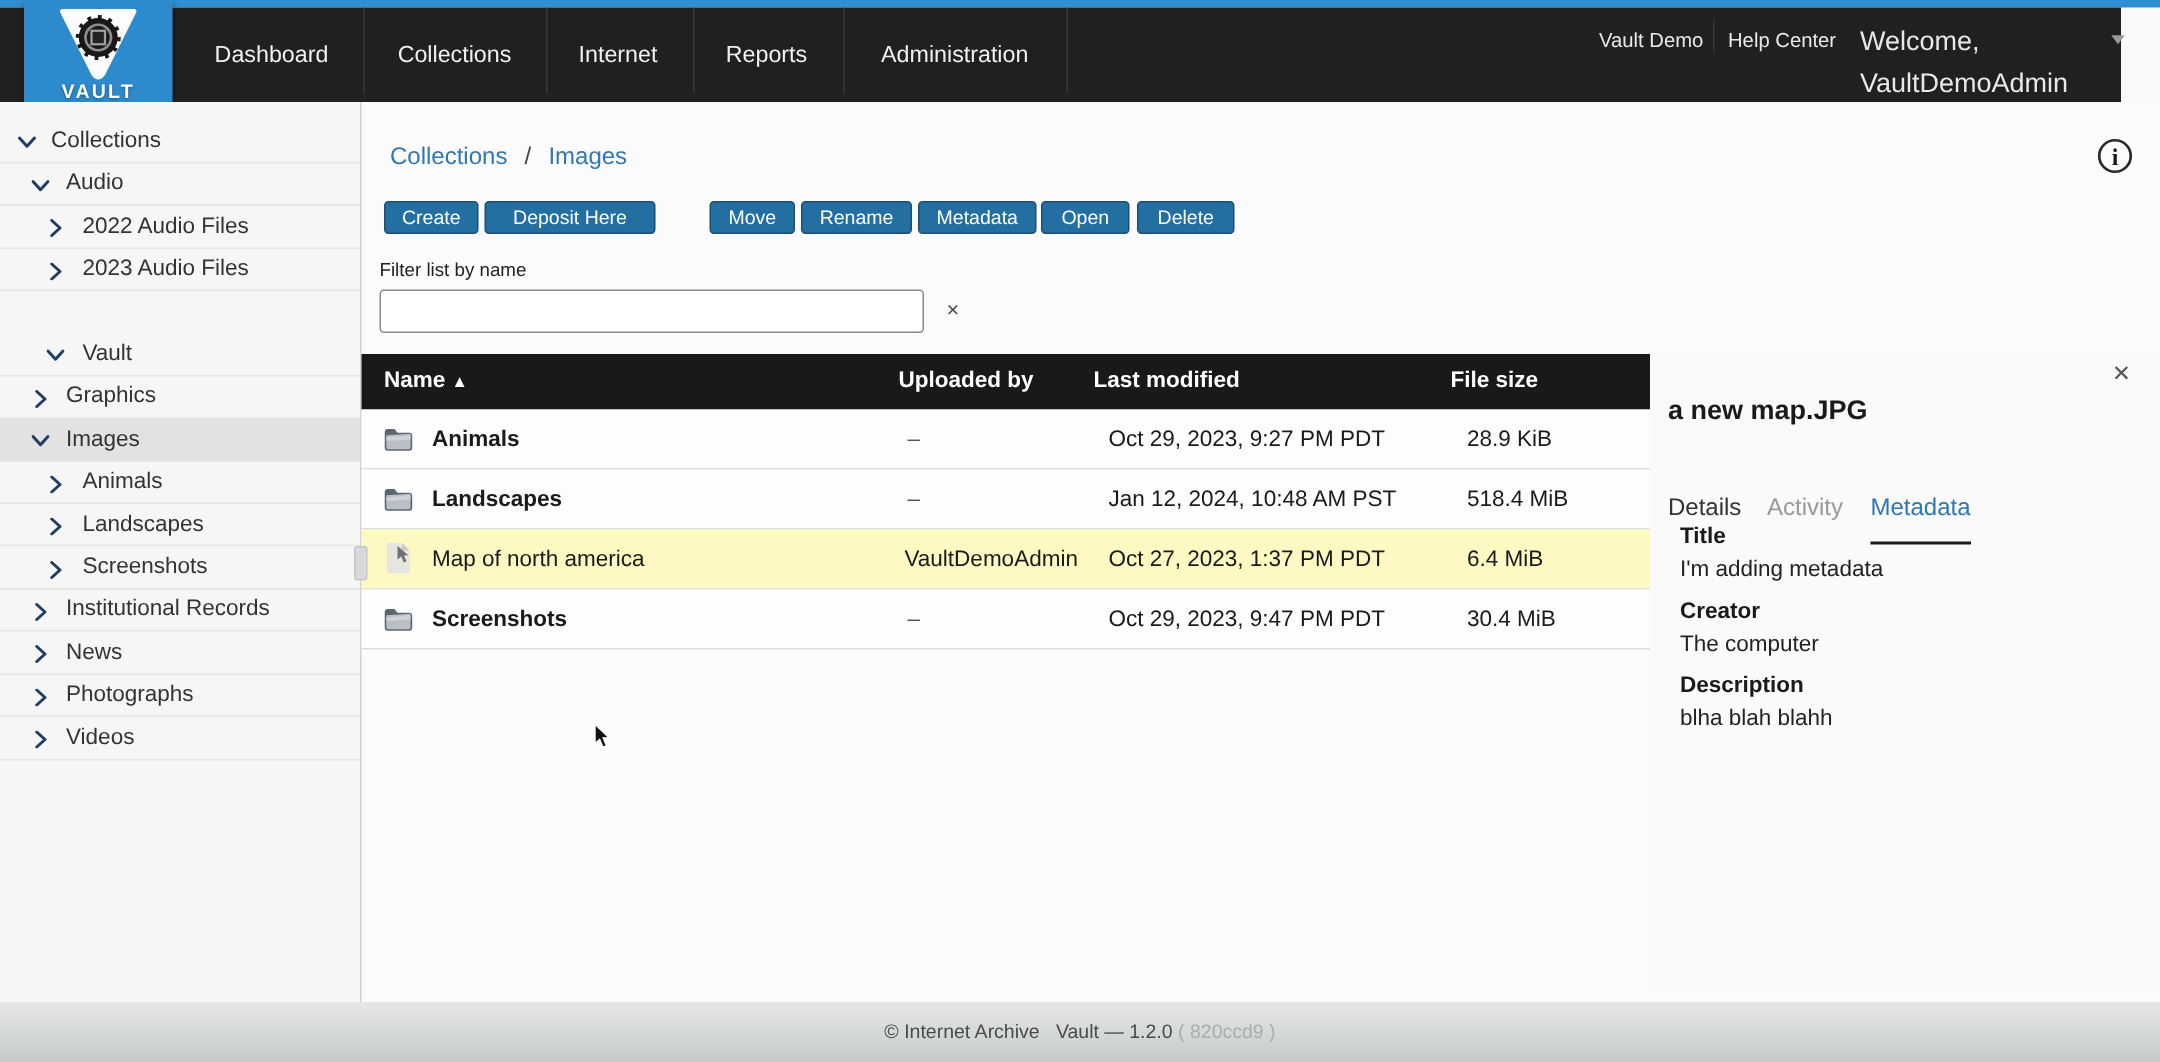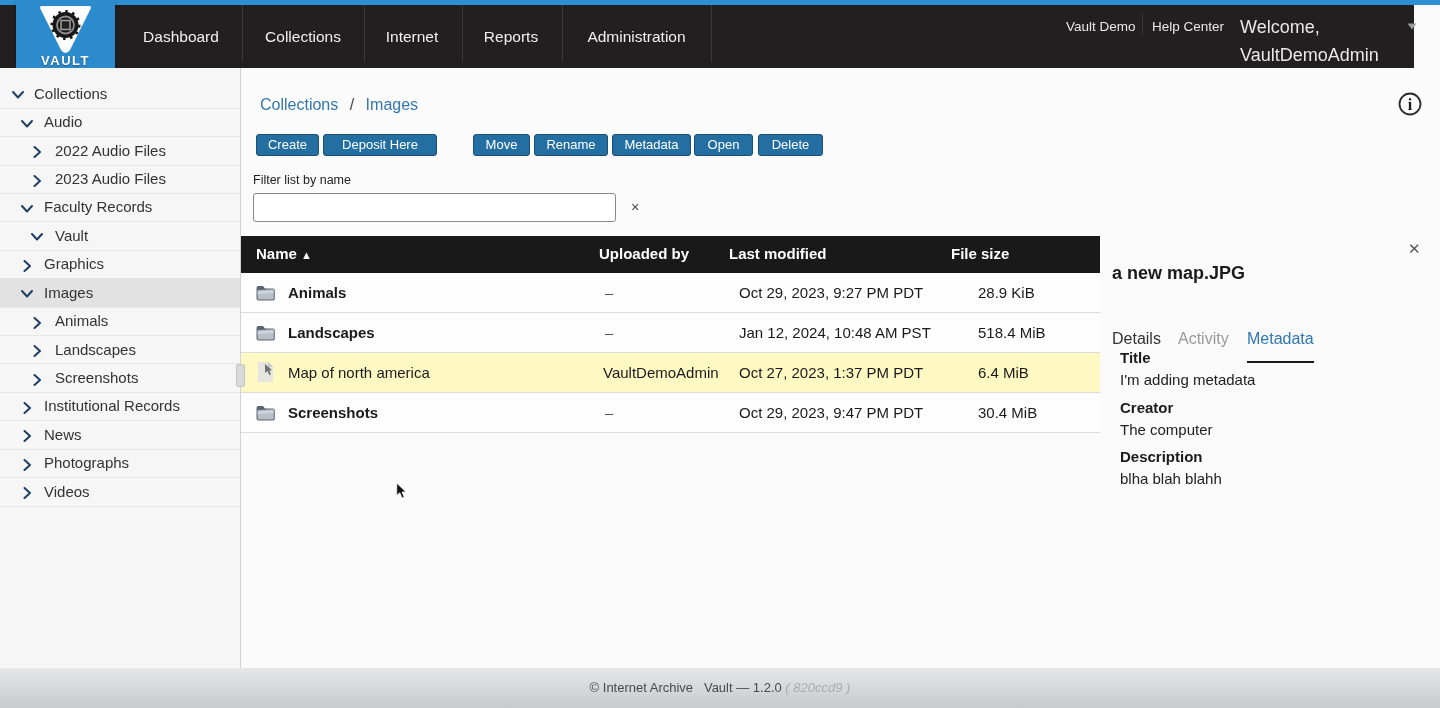--- a/index.html
+++ b/index.html
@@ -46,21 +46,21 @@
 
 .panel { position:absolute; left:1100px; top:236px; width:340px; height:430px; background:#fafafa; }
 .pclose { position:absolute; left:308px; top:4px; color:#555; font-size:15px; }
 .ptitle { position:absolute; left:12px; top:27px; font-size:18px; font-weight:bold; color:#1a1a1a; }
 .ptab { position:absolute; top:64px; font-size:16px;margin-top:30px; }
 .plabel { position:absolute; left:20px; font-size:15px; font-weight:bold; color:#1a1a1a; }
 .pval { position:absolute; left:20px; font-size:15px; color:#222; }
 
 
 .footer { position:absolute; left:0; top:668px; width:1440px; height:40px; background:linear-gradient(#e6e8e8,#c6caca); text-align:center; font-size:13px; color:#4a4a4a; line-height:40px; }
-.footer .hash { color:#a8adad;font-style:italic; }
+.footer .hash { color:#a8adad; }
 </style>
 </head>
 <body>
 <div class="page">
   <div class="topblue"></div>
   <div class="navbar">
     <div class="navsep" style="left:242px"></div>
     <div class="navsep" style="left:364px"></div>
     <div class="navsep" style="left:462px"></div>
     <div class="navsep" style="left:562px"></div>
@@ -107,26 +107,20 @@
           <path d="M3.5 1 L9 6 L3.5 11" fill="none" stroke="#1f3e63" stroke-width="2" stroke-linecap="round" stroke-linejoin="round"></path>
         </svg>
     <span class="txt" style="left:55px">2022 Audio Files</span>
       </div>
       <div class="trow" style="top:97.56px">
     <svg style="left:31px" width="12" height="12">
           <path d="M3.5 1 L9 6 L3.5 11" fill="none" stroke="#1f3e63" stroke-width="2" stroke-linecap="round" stroke-linejoin="round"></path>
         </svg>
     <span class="txt" style="left:55px">2023 Audio Files</span>
       </div>
-      <div class="trow" style="top:125.98px">
-    <svg style="left:21px" width="12" height="12">
-          <path d="M1 3 L6 8.5 L11 3" fill="none" stroke="#1f3e63" stroke-width="2" stroke-linecap="round" stroke-linejoin="round"></path>
-        </svg>
-    <span class="txt" style="left:44px">Faculty Records</span>
-      </div>
       <div class="trow" style="top:154.40000000000003px">
     <svg style="left:31px" width="12" height="12">
           <path d="M1 3 L6 8.5 L11 3" fill="none" stroke="#1f3e63" stroke-width="2" stroke-linecap="round" stroke-linejoin="round"></path>
         </svg>
     <span class="txt" style="left:55px">Vault</span>
       </div>
       <div class="trow" style="top:182.82000000000002px">
     <svg style="left:21px" width="12" height="12">
           <path d="M3.5 1 L9 6 L3.5 11" fill="none" stroke="#1f3e63" stroke-width="2" stroke-linecap="round" stroke-linejoin="round"></path>
         </svg>
@@ -193,21 +187,21 @@
     <div class="btn" style="left:516px;width:65px">Delete</div>
     <div class="flabel">Filter list by name</div>
     <div class="finput"></div>
     <div class="fx">×</div>
 
     <div class="table">
       <div class="thead">
         <div style="left:15px">Name <span style="font-size:11px">▲</span></div>
         <div style="left:358px">Uploaded by</div>
         <div style="left:488px">Last modified</div>
-        <div style="left:710px">File size</div>
+        <div style="left:726px">File size</div>
       </div>
       <div class="row" style="top:37px">
         <svg style="position:absolute;left:14px;top:11px" width="21" height="18" viewBox="0 0 21 18">
             <path d="M1.5 4 Q1.5 2 3.5 2 L8 2 L10 4.5 L18 4.5 Q19.8 4.5 19.8 6.5 L19.8 14.5 Q19.8 16.5 17.8 16.5 L3.5 16.5 Q1.5 16.5 1.5 14.5 Z" fill="#5d6670"></path>
             <path d="M2.6 6.2 L18.7 5.2 L18.7 14.4 Q18.7 15.5 17.6 15.5 L3.7 15.5 Q2.6 15.5 2.6 14.4 Z" fill="#b8bfc7"></path>
             <path d="M2.6 7.5 L18.7 6.2 L18.7 9 L2.6 10 Z" fill="#cdd3d9"></path>
           </svg>
         <div style="left:47px;font-weight:bold">Animals</div>
         <div style="left:364px;color:#555">–</div>
         <div style="left:498px">Oct 29, 2023, 9:27 PM PDT</div>

